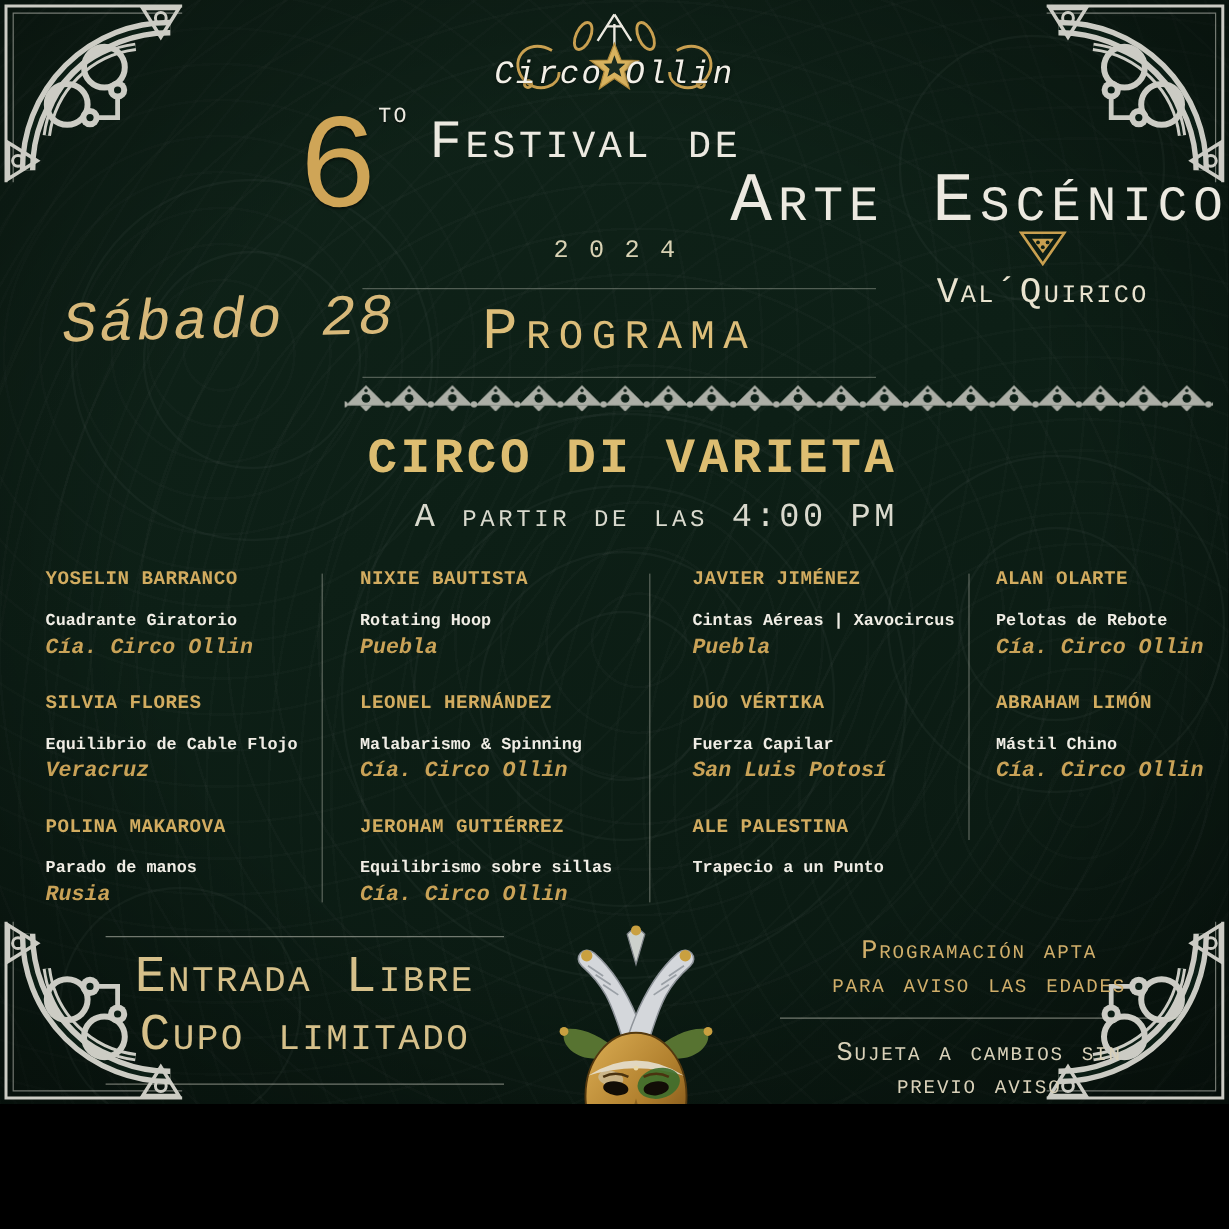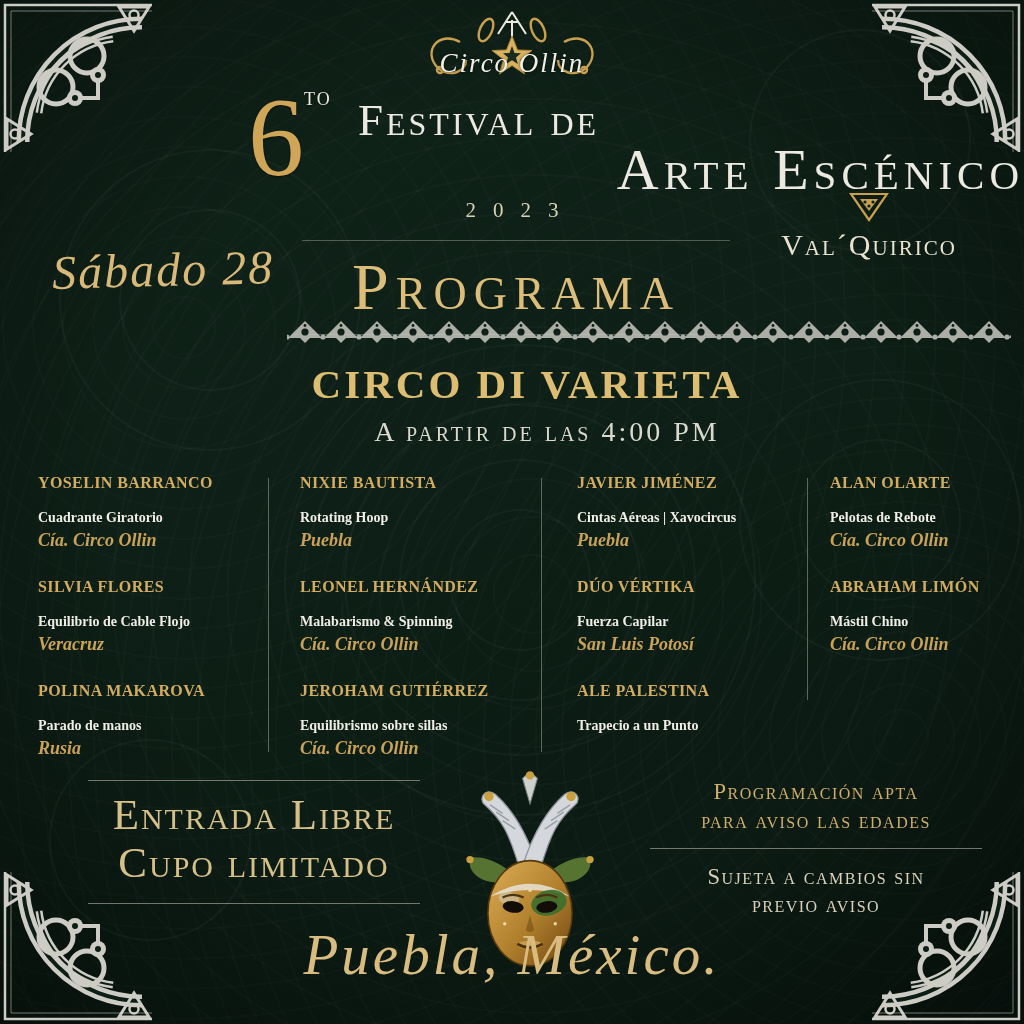--- a/index.html
+++ b/index.html
@@ -1,18 +1,18 @@
 <!DOCTYPE html>
 <html><head>
 <meta charset="utf-8">
 <style>
   html,body{margin:0;padding:0;background:#000;}
   .poster{
-    position:relative;width:1024px;height:1024px;overflow:hidden;
-    font-family:Liberation Serif, serif;
+    position:relative;width:1024px;height:920px;overflow:hidden;
+    font-family:Liberation Mono, monospace;
     color:#ece9e0;
     background:
       radial-gradient(ellipse at 50% 50%, rgba(0,0,0,0) 55%, rgba(0,0,0,0.42) 100%),
       repeating-radial-gradient(circle at 18% 32%, rgba(255,255,255,0.016) 0 2px, transparent 2px 30px),
       repeating-radial-gradient(circle at 52% 58%, rgba(255,255,255,0.018) 0 2px, transparent 2px 38px),
       repeating-radial-gradient(circle at 88% 72%, rgba(255,255,255,0.014) 0 2px, transparent 2px 26px),
       linear-gradient(160deg,#102319 0%, #0d1f16 45%, #0a1811 100%);
   }
   svg{display:block}
   .sc{font-variant:small-caps;}
@@ -34,21 +34,21 @@
   .title2{position:absolute;top:136px;left:0;right:0;text-align:right;
     font-size:58px;letter-spacing:5px;color:#ece9e0;}
   .year{position:absolute;top:198px;left:0;right:0;text-align:center;
     font-size:21px;letter-spacing:17px;padding-left:17px;color:#d9d2b4;}
   
   .date{position:absolute;top:242px;left:52px;font-style:italic;font-size:48px;
     letter-spacing:2px;color:#d8b97a;transform:rotate(-1.5deg);}
   .programa{position:absolute;top:240px;left:302px;width:428px;text-align:center;
     border-top:1px solid rgba(225,225,212,.32);border-bottom:1px solid rgba(225,225,212,.32);
     padding:8px 0 9px;}
-  .programa .txt{font-size:66px;letter-spacing:7px;color:#dcbd79;}
+  .programa .txt{font-size:49px;letter-spacing:7px;color:#dcbd79;}
   .venue{position:absolute;top:192px;right:30px;width:250px;text-align:center;}
   .venue .v-icon{margin:0 auto 6px;}
   .venue .txt{font-size:30px;letter-spacing:2px;color:#e9e3cf;}
   
   .lace{position:absolute;top:318px;left:287px;width:724px;height:25px;opacity:.85;}
   
   .show-title{position:absolute;top:360px;left:30px;right:0;text-align:center;
     font-size:41px;font-weight:bold;letter-spacing:3px;color:#ddbd71;}
   .show-time{position:absolute;top:416px;left:70px;right:0;text-align:center;
     font-size:28px;letter-spacing:3px;color:#d9d9cd;}
@@ -205,21 +205,21 @@
         <polygon points="130,28 135.5,42 150,42.5 138.5,51.5 142.5,66 130,57.5 117.5,66 121.5,51.5 110,42.5 124.5,42" fill="#d8b25e" stroke="#b08a3c" stroke-width="1"></polygon>
         <polygon points="130,38 132.5,45 139,45.2 134,49.5 135.8,56 130,52.3 124.2,56 126,49.5 121,45.2 127.5,45" fill="#1a2b1f"></polygon>
       </g>
     </svg>
     <div class="logo-text">Circo Ollin</div>
   </div>
 
   <div class="edition"><span>6</span><span class="sup sc">to</span></div>
   <div class="title1 sc">Festival de</div>
   <div class="title2 sc">Arte Escénico</div>
-  <div class="year">2023</div>
+  <div class="year">2024</div>
 
   <div class="date">Sábado 28</div>
   <div class="programa">
     <div class="txt sc">Programa</div>
   </div>
   <div class="venue">
     <svg class="v-icon" width="40" height="30" viewBox="0 0 40 30">
       <polygon points="2,2 38,2 20,28" fill="none" stroke="#c9a050" stroke-width="2.2"></polygon>
       <polygon points="11,7 29,7 20,19" fill="#c9a050"></polygon>
       <circle cx="16" cy="10" r="1.6" fill="#0d1f16"></circle>

